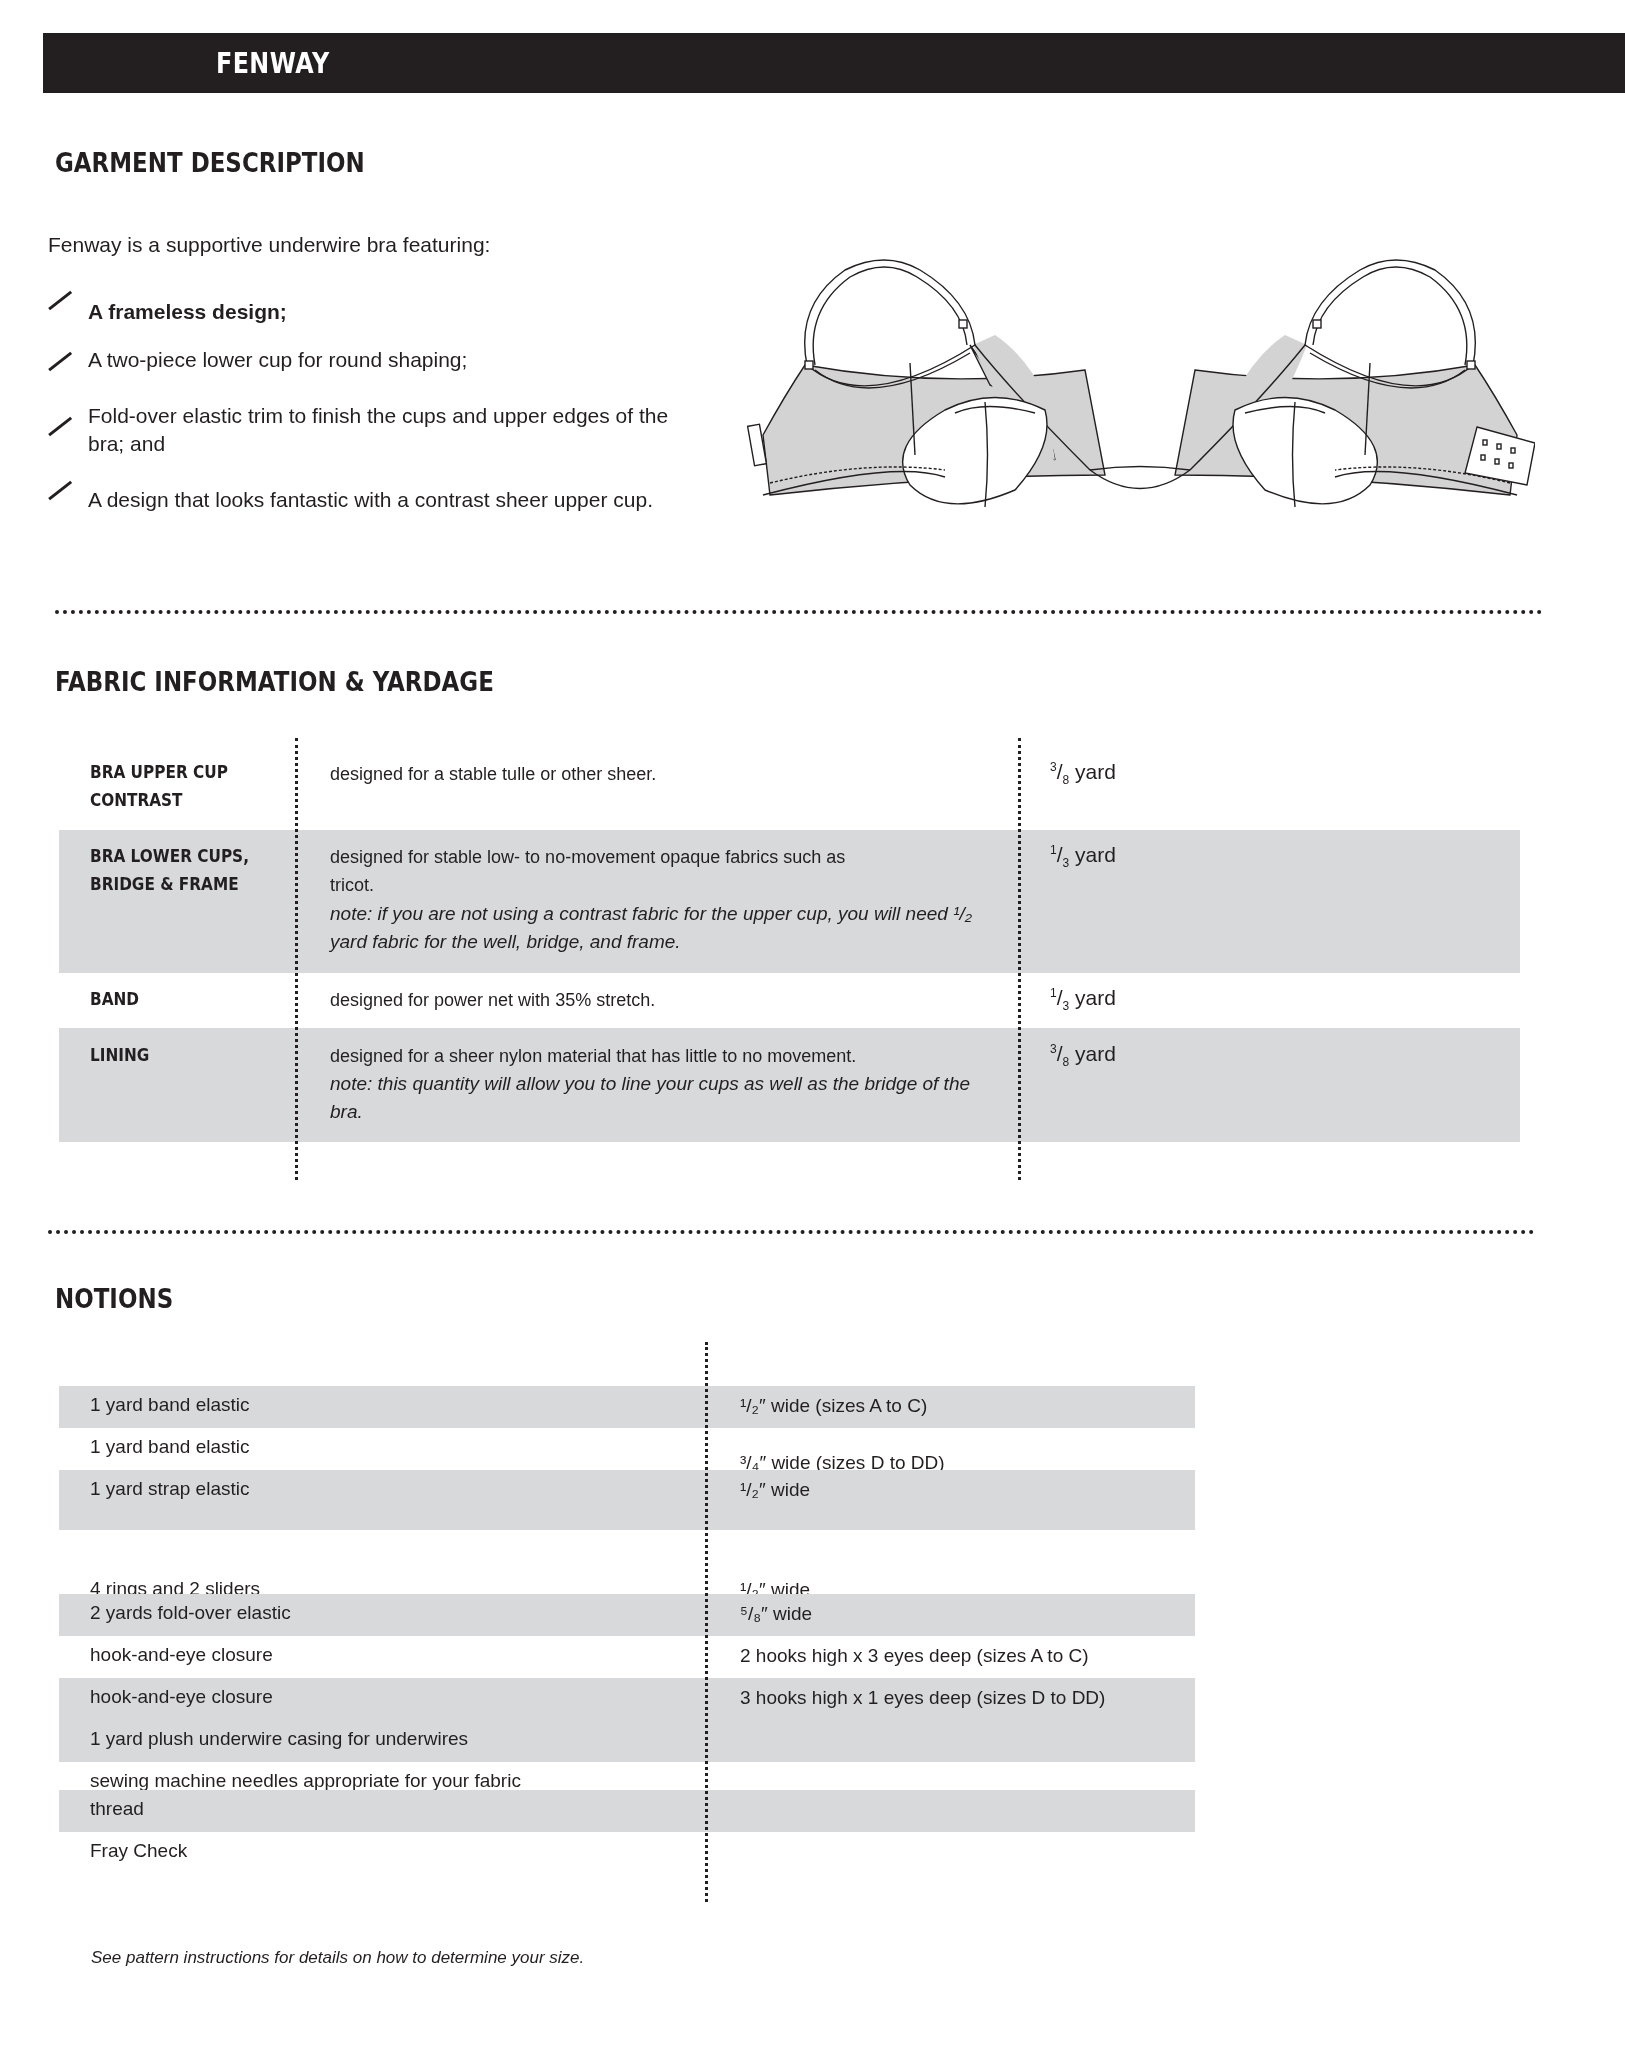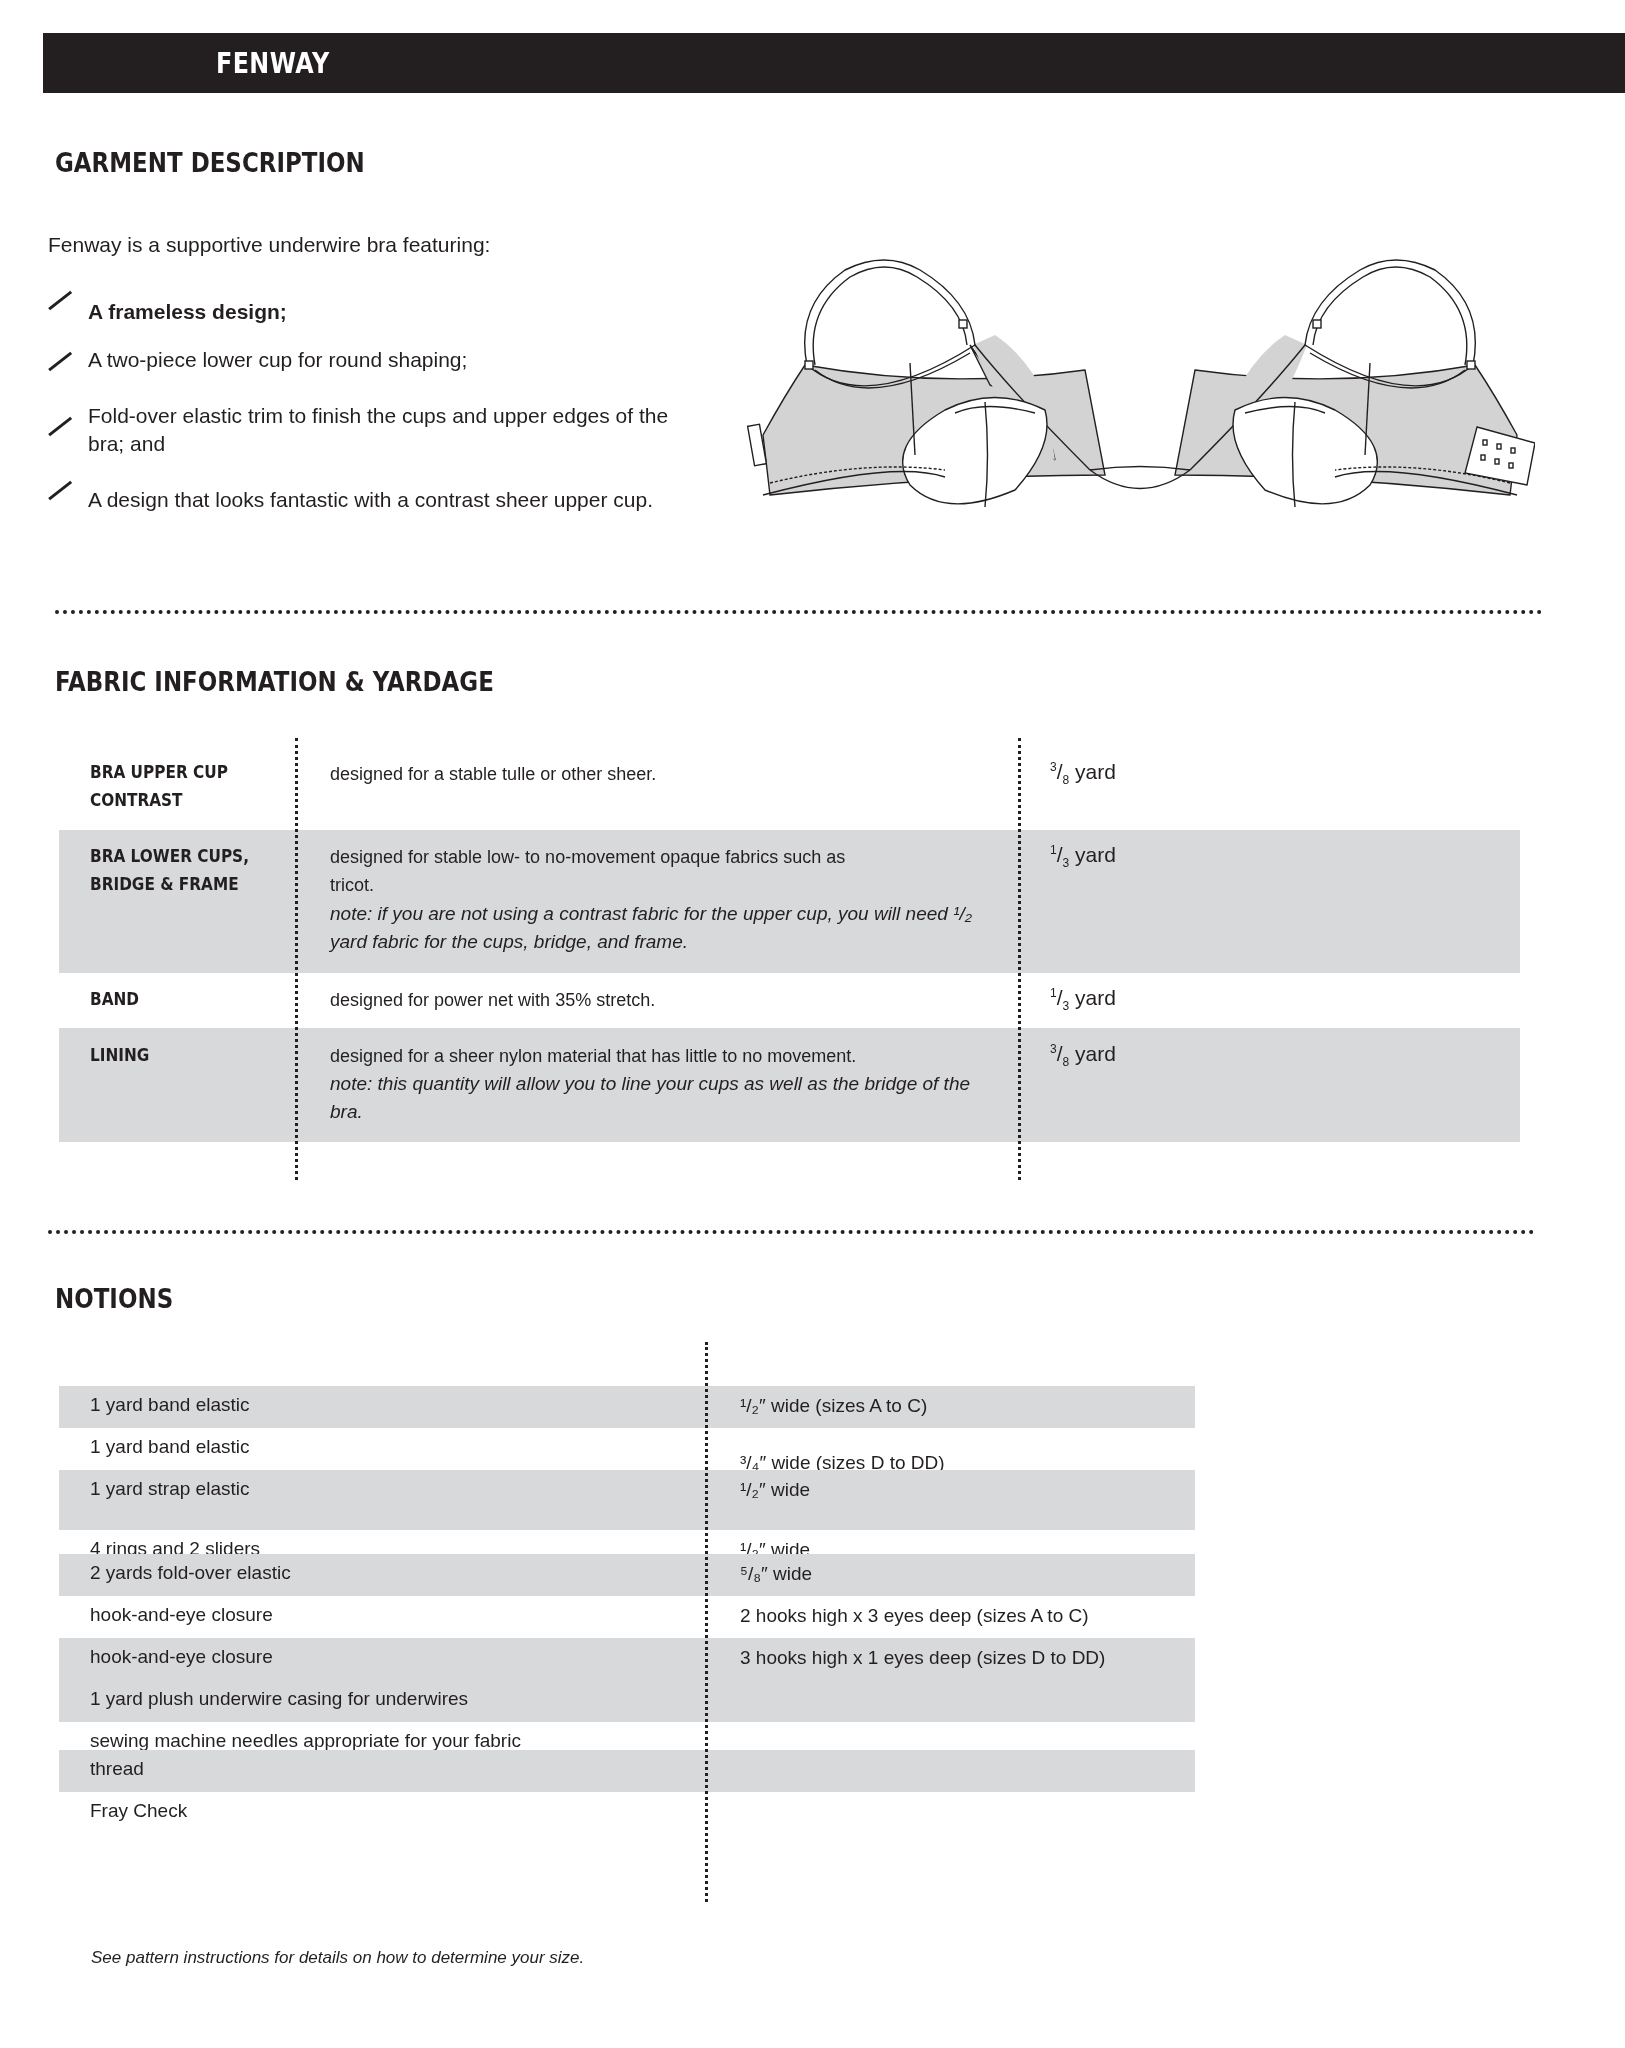--- a/index.html
+++ b/index.html
@@ -153,21 +153,21 @@
     <div class="abs fab-desc" style="left:330px; top:760px;">designed for a stable tulle or other sheer.</div>
     <div class="abs yard" style="left:1050px; top:760px;"><sup style="font-size:12px">3</sup>/<sub style="font-size:12px">8</sub> <span>yard</span></div>
   </div>
 
   <div>
     <div class="abs fab-label" style="left:90px; top:842px;">BRA LOWER CUPS,</div>
     <div class="abs fab-label" style="left:90px; top:870px;">BRIDGE &amp; FRAME</div>
     <div class="abs fab-desc" style="left:330px; top:843px;">designed for stable low- to no-movement opaque fabrics such as</div>
     <div class="abs fab-desc" style="left:330px; top:871px;">tricot.</div>
     <div class="abs fab-note" style="left:330px; top:900px;">note: if you are not using a contrast fabric for the upper cup, you will need ¹/₂</div>
-    <div class="abs fab-note" style="left:330px; top:928px;">yard fabric for the cups, bridge, and frame.</div>
+    <div class="abs fab-note" style="left:330px; top:928px;">yard fabric for the well, bridge, and frame.</div>
     <div class="abs yard" style="left:1050px; top:843px;"><sup style="font-size:12px">1</sup>/<sub style="font-size:12px">3</sub> <span>yard</span></div>
   </div>
 
   <div>
     <div class="abs fab-label" style="left:90px; top:985px;">BAND</div>
     <div class="abs fab-desc" style="left:330px; top:986px;">designed for power net with 35% stretch.</div>
     <div class="abs yard" style="left:1050px; top:986px;"><sup style="font-size:12px">1</sup>/<sub style="font-size:12px">3</sub> <span>yard</span></div>
   </div>
 
   <div>
@@ -192,21 +192,21 @@
         <div class="notion-text" style="position: absolute; left: 681px; top: 9px;"><span>¹/₂</span><span>″ wide (sizes A to C)</span></div>
       </div>
       <div style="position: relative; height: 42px;">
         <div class="notion-text" style="position: absolute; left: 31px; top: 8px;">1 yard band elastic</div>
         <div class="notion-text" style="position: absolute; left: 681px; top: 24px;"><span>³/₄</span><span>″ wide (sizes D to DD)</span></div>
       </div>
       <div style="position: relative; height: 60px; background: rgb(216, 217, 219);">
         <div class="notion-text" style="position: absolute; left: 31px; top: 8px;">1 yard strap elastic</div>
         <div class="notion-text" style="position: absolute; left: 681px; top: 9px;"><span>¹/₂</span><span>″ wide</span></div>
       </div>
-      <div style="position: relative; height: 24px;">
+      <div style="position: relative; height: 24px; margin-top: 40px;">
         <div class="notion-text" style="position: absolute; left: 31px; top: 8px;">4 rings and 2 sliders</div>
         <div class="notion-text" style="position: absolute; left: 681px; top: 9px;"><span>¹/₂</span><span>″ wide</span></div>
       </div>
       <div style="position: relative; height: 42px; background: rgb(216, 217, 219);">
         <div class="notion-text" style="position: absolute; left: 31px; top: 8px;">2 yards fold-over elastic</div>
         <div class="notion-text" style="position: absolute; left: 681px; top: 9px;"><span>⁵/₈</span><span>″ wide</span></div>
       </div>
       <div style="position: relative; height: 42px;">
         <div class="notion-text" style="position: absolute; left: 31px; top: 8px;">hook-and-eye closure</div>
         <div class="notion-text" style="position: absolute; left: 681px; top: 9px;"><span></span><span>2 hooks high x 3 eyes deep (sizes A to C)</span></div>

